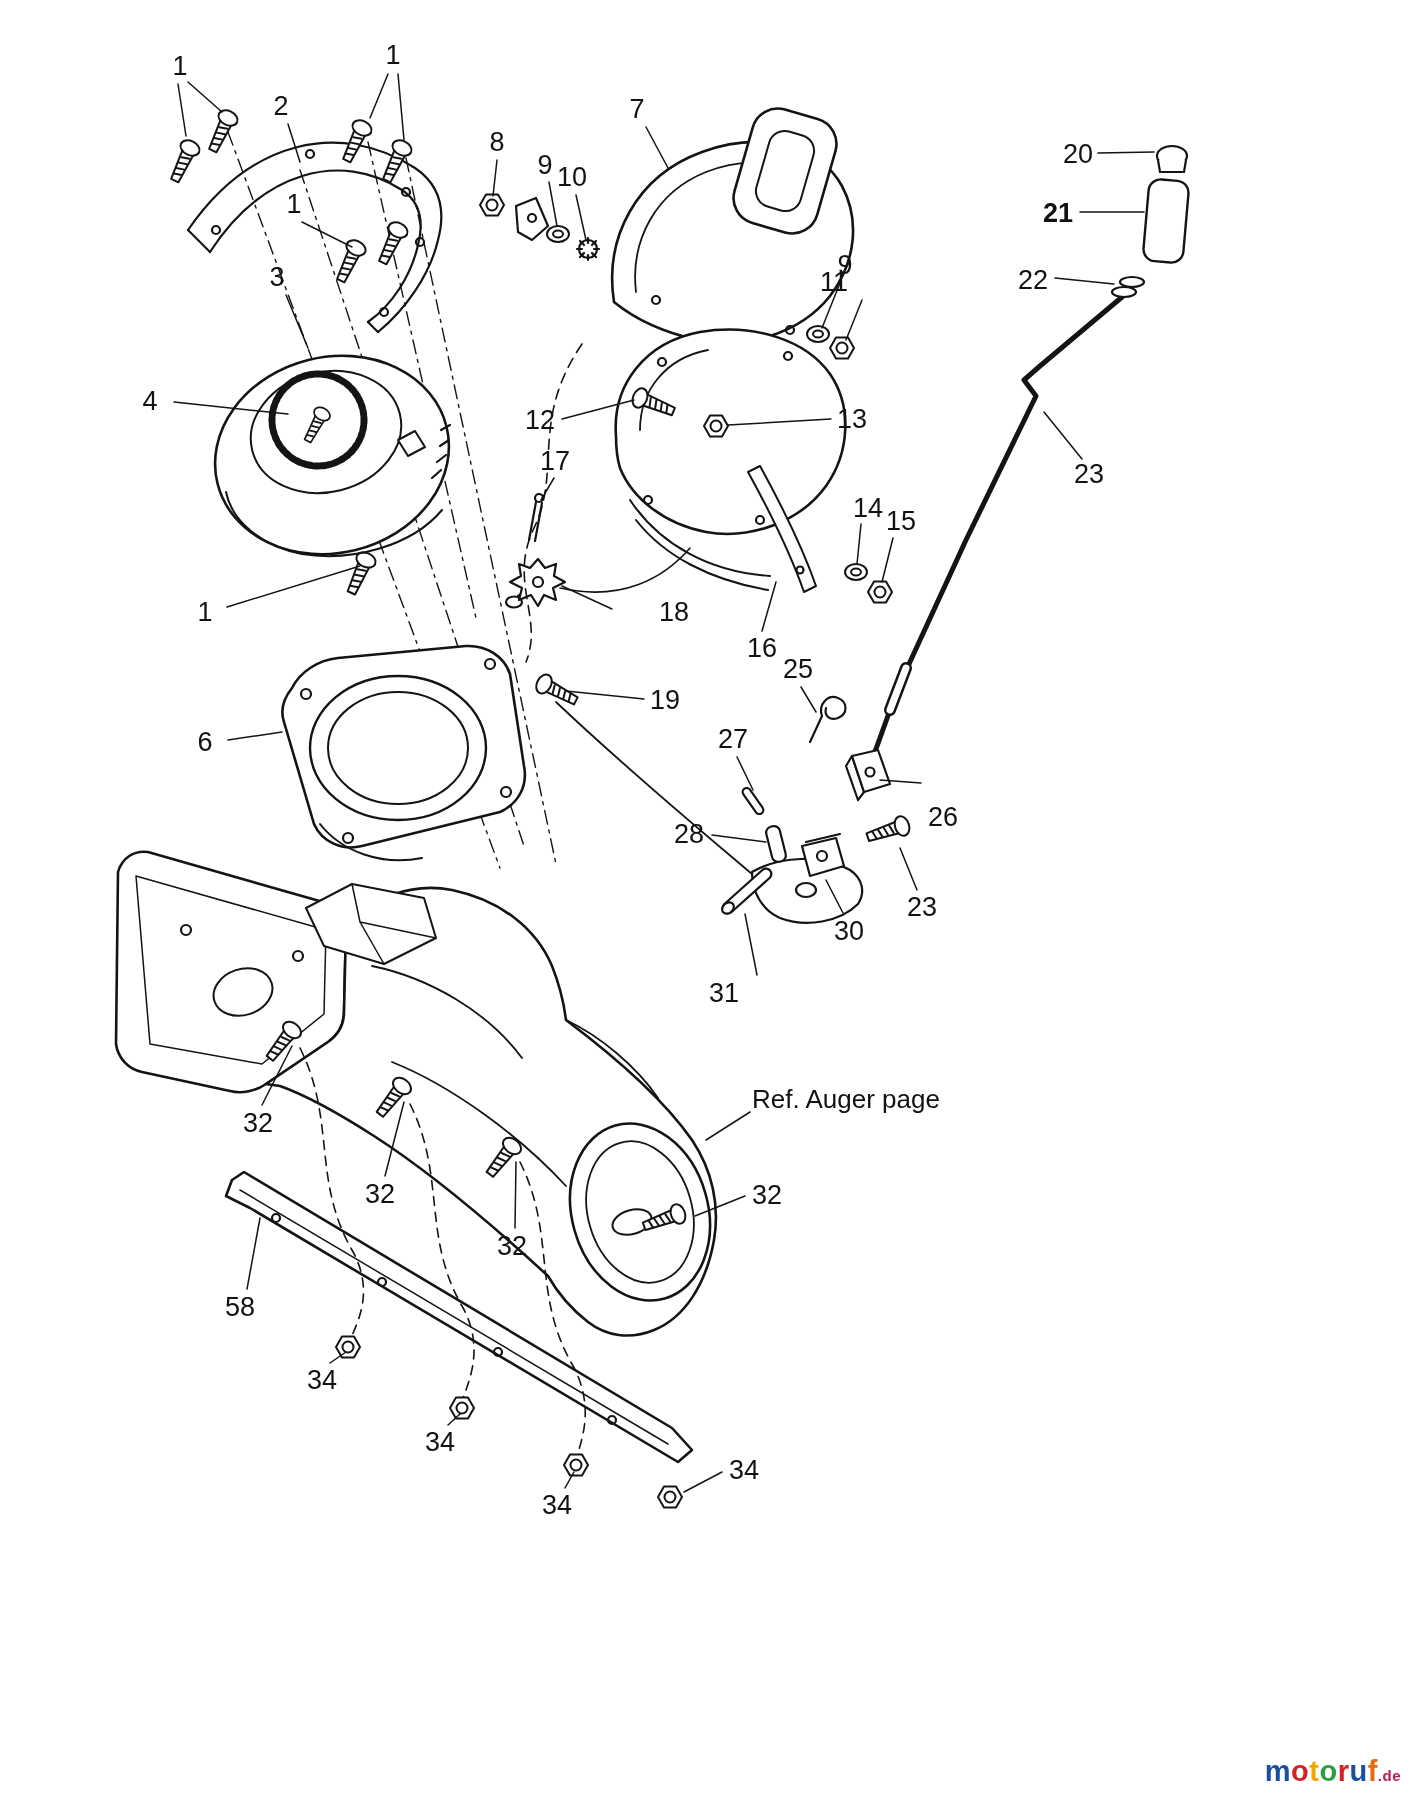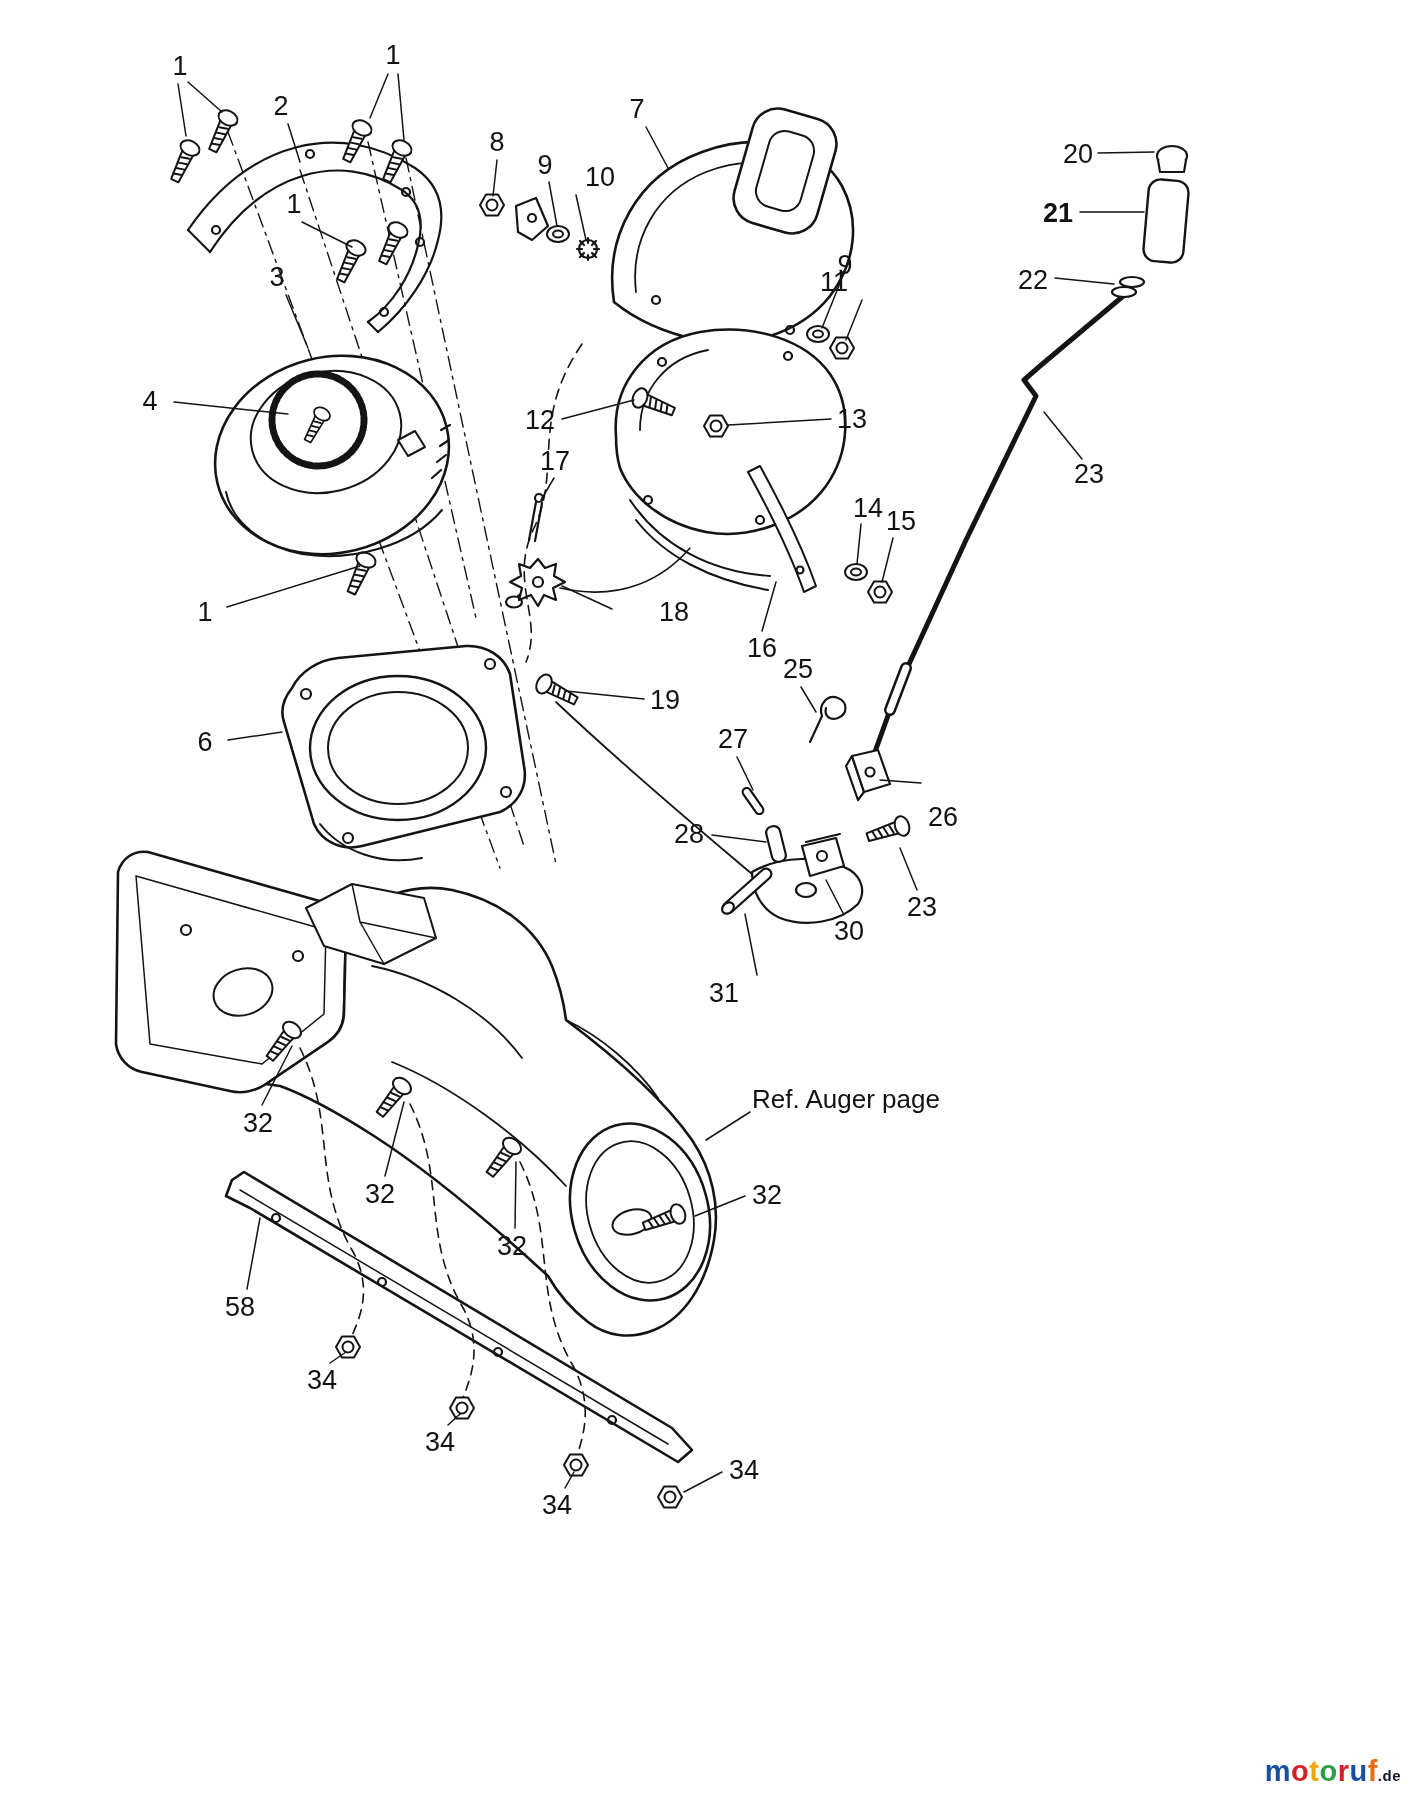--- a/index.html
+++ b/index.html
@@ -4,21 +4,21 @@
 <style>
   html,body{margin:0;padding:0;background:#fff;}
   .page{position:relative;width:1423px;height:1800px;background:#ffffff;overflow:hidden;
         font-family:"Liberation Sans",sans-serif;}
   .diagram-svg{position:absolute;left:0;top:0;}
   .callout{position:absolute;transform:translate(-50%,-50%);font-size:27px;color:#121212;
            font-family:"Liberation Sans",sans-serif;white-space:nowrap;}
   .ref-note{position:absolute;left:752px;top:1084px;font-size:26px;color:#121212;}
   .watermark{position:absolute;right:22px;bottom:12px;font-size:29px;font-weight:bold;
              letter-spacing:.5px;font-family:"Liberation Sans",sans-serif;}
-  .watermark .suffix{font-size:15px;color:#0f172a;font-weight:bold;}
+  .watermark .suffix{font-size:15px;color:#be185d;font-weight:bold;}
 </style>
 </head>
 <body>
 
 <div class="page">
 
 <svg class="diagram-svg" width="1423" height="1800" viewBox="0 0 1423 1800" xmlns="http://www.w3.org/2000/svg">
   <defs>
     <g id="bolt-sym" stroke="#141414" fill="#ffffff" stroke-width="2">
       <path d="M-6,4 L-4,36 L4,36 L6,4 Z"></path>
@@ -304,21 +304,21 @@
 
 <div id="callout-layer">
       <div class="callout" style="left: 180px; top: 66px;">1</div>
       <div class="callout" style="left: 393px; top: 55px;">1</div>
       <div class="callout" style="left: 281px; top: 106px;">2</div>
       <div class="callout" style="left: 294px; top: 204px;">1</div>
       <div class="callout" style="left: 277px; top: 277px;">3</div>
       <div class="callout" style="left: 150px; top: 401px;">4</div>
       <div class="callout" style="left: 497px; top: 142px;">8</div>
       <div class="callout" style="left: 545px; top: 165px;">9</div>
-      <div class="callout" style="left: 572px; top: 177px; margin-left: 28px;">10</div>
+      <div class="callout" style="left: 572px; top: 177px;">10</div>
       <div class="callout" style="left: 637px; top: 109px;">7</div>
       <div class="callout" style="left: 845px; top: 265px;">9</div>
       <div class="callout" style="left: 834px; top: 282px;">11</div>
       <div class="callout" style="left: 1078px; top: 154px;">20</div>
       <div class="callout" style="left: 1058px; top: 213px; font-weight: bold;">21</div>
       <div class="callout" style="left: 1033px; top: 280px;">22</div>
       <div class="callout" style="left: 540px; top: 420px;">12</div>
       <div class="callout" style="left: 852px; top: 419px;">13</div>
       <div class="callout" style="left: 555px; top: 461px;">17</div>
       <div class="callout" style="left: 868px; top: 508px;">14</div>

